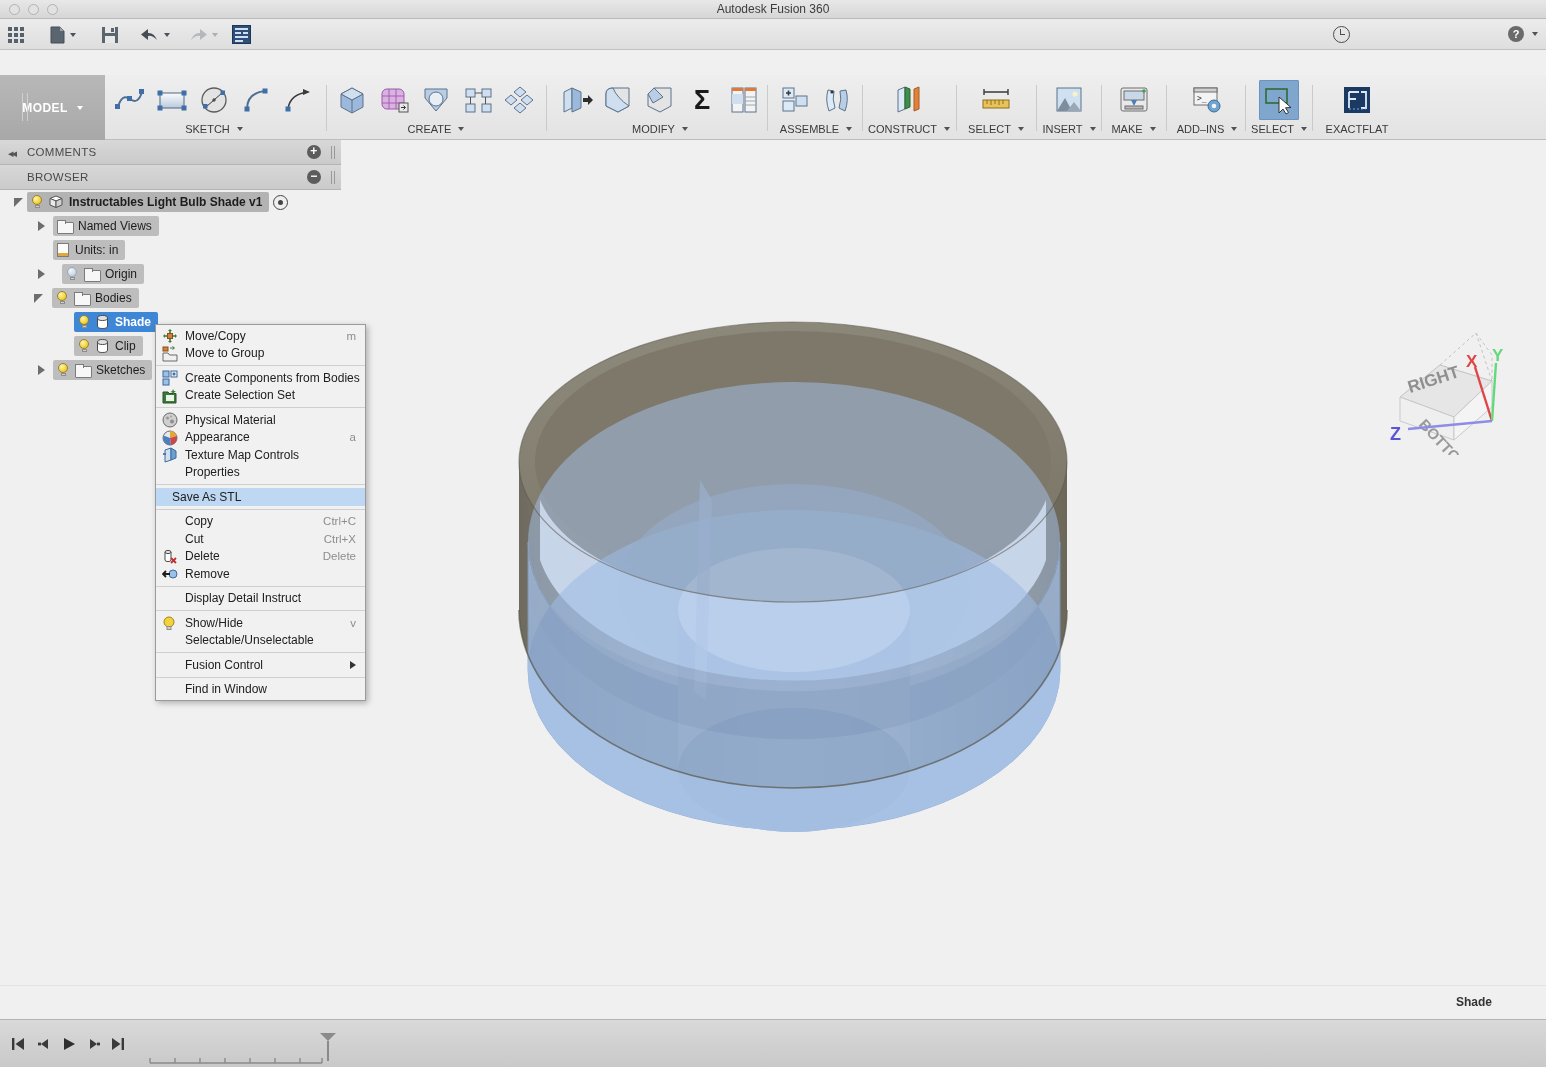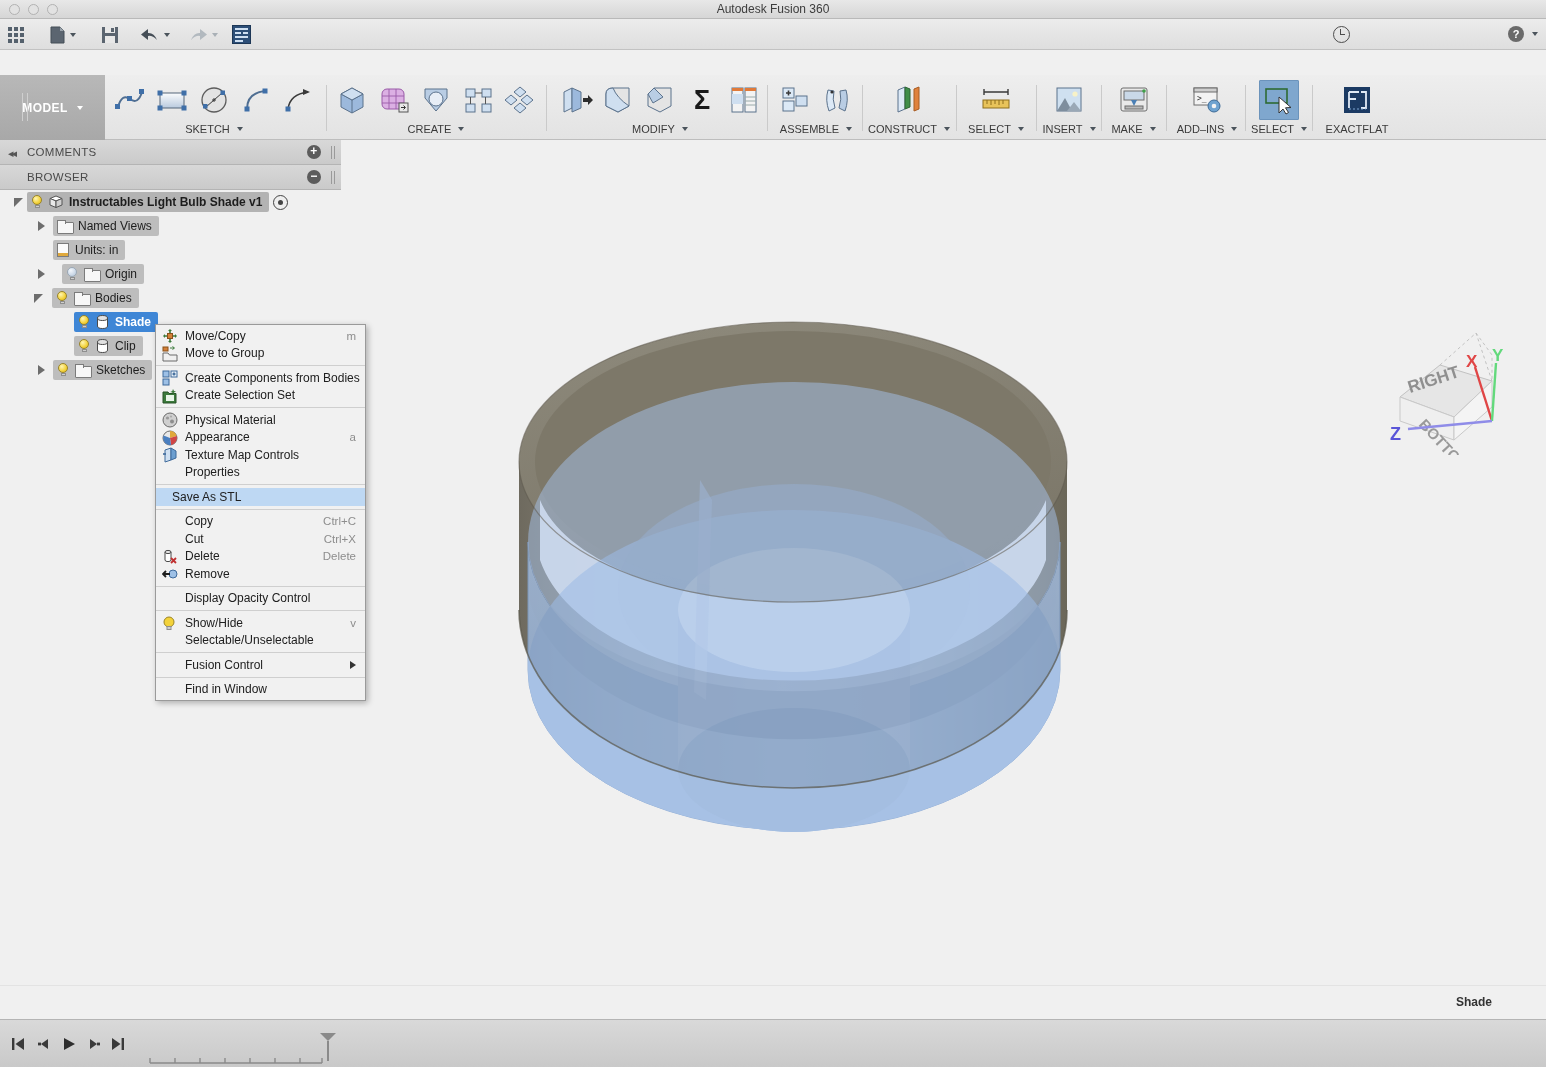--- a/index.html
+++ b/index.html
@@ -882,21 +882,21 @@
           <circle cx="11" cy="8" r="4" fill="#9dc0e6" stroke="#3e6a9b"></circle>
           <path d="M1 8 h7 M4 5 L1 8 L4 11" stroke="#1d1d1d" stroke-width="1.8" fill="none"></path>
         </svg>
       </span>
       <span>Remove</span>
     </div>
 
     <div class="csep"></div>
 
     <div class="citem">
-      <span>Display Opacity Control</span>
+      <span>Display Detail Instruct</span>
     </div>
 
     <div class="csep"></div>
 
     <div class="citem">
       <span class="ci" style="top:2px">
         <svg width="14" height="15" viewBox="0 0 14 15">
           <circle cx="7" cy="6" r="5" fill="#f3d23a" stroke="#9a8427"></circle>
           <rect x="5" y="10.5" width="4" height="3" fill="#cfcfcf" stroke="#8e8e8e"></rect>
         </svg>

